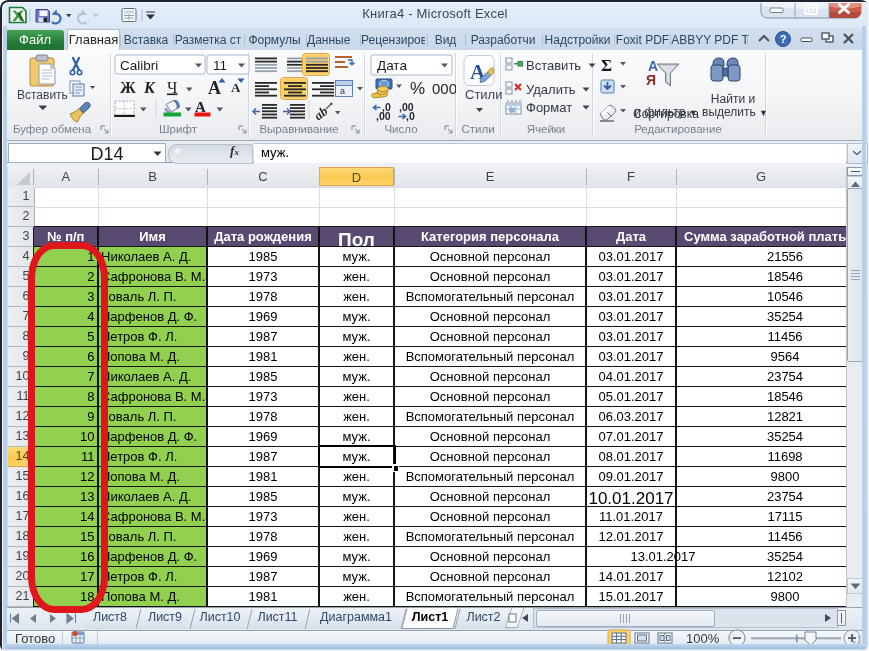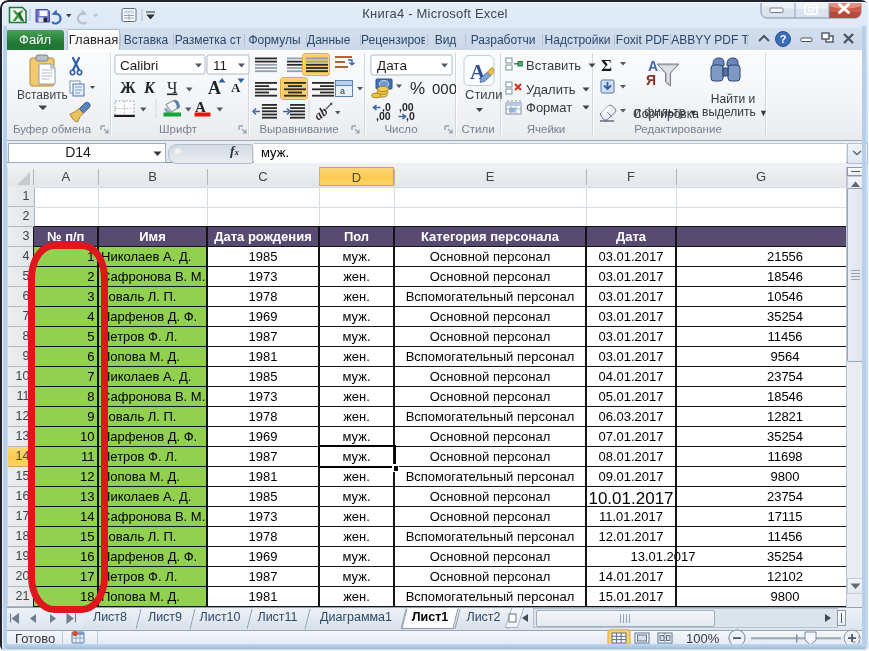--- a/index.html
+++ b/index.html
@@ -359,21 +359,21 @@
 </svg>
     </div>
     <div style="position:absolute;left:630px;top:107px;width:72px;height:13px;font-size:12px;color:#33393f;text-align:center;white-space:nowrap;">Сортировка</div>
     <div style="position:absolute;left:630px;top:105px;width:72px;height:13px;font-size:12px;color:#33393f;text-align:center;white-space:nowrap;">и фильтр <span style="font-size:9px">▼</span></div>
     <div style="position:absolute;left:702px;top:92px;width:62px;height:13px;font-size:12px;color:#33393f;text-align:center;white-space:nowrap;">Найти и</div>
     <div style="position:absolute;left:702px;top:105px;width:62px;height:13px;font-size:12px;color:#33393f;text-align:center;white-space:nowrap;">выделить <span style="font-size:9px">▼</span></div>
     <div style="position:absolute;left:3px;top:141px;width:863px;height:22px;background:linear-gradient(#e8eef6,#d9e3ef);"></div>
     <div style="position:absolute;left:3px;top:162px;width:863px;height:1px;background:#8e99a6;"></div>
     <div style="position:absolute;left:3px;top:163px;width:863px;height:4px;background:#edf1f7;"></div>
     <div style="position:absolute;left:8px;top:143px;width:156px;height:18px;background:#fff;border:1px solid #9daebf;"></div>
-    <div style="position:absolute;left:8px;top:144px;width:140px;height:16px;font-size:14px;color:#1c1c1c;text-align:center;">D14</div>
+    <div style="position:absolute;left:8px;top:144px;width:140px;height:16px;font-size:18px;color:#1c1c1c;text-align:center;padding-left:29px;">D14</div>
     <svg width="9" height="6" style="position:absolute;left:153px;top:151px">
       <path d="M0.5 0.5 h8 l-4 4.4 z" fill="#2e353d"></path>
     </svg>
     <div style="position:absolute;left:168px;top:143.5px;width:83px;height:18px;background:linear-gradient(#d4dae2,#e9edf2);border:1px solid #b3bfcc;border-radius:9px 2px 2px 9px;"></div>
     <div style="position:absolute;left:174px;top:148px;width:9px;height:8px;background:radial-gradient(circle at 40% 35%,#fafbfc,#cfd6de);border-radius:50%;"></div>
     <div style="position:absolute;left:230px;top:143px;width:24px;height:18px;font-size:13.5px;font-style:italic;color:#2a2f36;font-family:'Liberation Serif',serif;font-weight:bold;">f<span style="font-size:9px">x</span></div>
     <div style="position:absolute;left:254px;top:143px;width:592px;height:19px;background:#fff;border-top:1px solid #b9c4d1;"></div>
     <div style="position:absolute;left:261px;top:145px;width:100px;height:16px;font-size:13px;color:#000;">муж.</div>
     <div style="position:absolute;left:847px;top:143px;width:19px;height:19px;background:linear-gradient(#f0f4f9,#dfe7f0);border:1px solid #b3bfcc;"></div>
     <svg width="10" height="6" style="position:absolute;left:852px;top:150px">
@@ -425,23 +425,24 @@
     <div style="position:absolute;left:319px;top:186.5px;width:1px;height:40px;background:#d5dce4;"></div>
     <div style="position:absolute;left:394px;top:186.5px;width:1px;height:40px;background:#d5dce4;"></div>
     <div style="position:absolute;left:586px;top:186.5px;width:1px;height:40px;background:#d5dce4;"></div>
     <div style="position:absolute;left:676px;top:186.5px;width:1px;height:40px;background:#d5dce4;"></div>
     <div style="position:absolute;left:33.5px;top:206.5px;width:812.5px;height:1px;background:#d5dce4;"></div>
     <div style="position:absolute;left:33.5px;top:186.5px;width:812.5px;height:1px;background:#d5dce4;"></div>
     <div style="position:absolute;left:33.5px;top:226.5px;width:812.5px;height:20px;background:#594a72;"></div>
     <div style="position:absolute;left:33.5px;top:228.5px;width:64.5px;height:17px;color:#fff;font-weight:bold;font-size:13px;text-align:center;overflow:hidden;">№ п/п</div>
     <div style="position:absolute;left:98px;top:228.5px;width:109px;height:17px;color:#fff;font-weight:bold;font-size:13px;text-align:center;overflow:hidden;">Имя</div>
     <div style="position:absolute;left:207px;top:228.5px;width:112px;height:17px;color:#fff;font-weight:bold;font-size:13px;text-align:center;overflow:hidden;">Дата рождения</div>
-    <div style="position:absolute;left:319px;top:228.5px;width:75px;height:17px;color:#fff;font-weight:bold;font-size:13px;text-align:center;overflow:hidden;">Пол</div>
+    <div style="position:absolute;left:319px;top:228.5px;width:75px;height:17px;color:#fff;font-weight:bold;font-size:19px;text-align:center;overflow:hidden;">Пол</div>
     <div style="position:absolute;left:394px;top:228.5px;width:192px;height:17px;color:#fff;font-weight:bold;font-size:13px;text-align:center;overflow:hidden;">Категория персонала</div>
     <div style="position:absolute;left:586px;top:228.5px;width:90px;height:17px;color:#fff;font-weight:bold;font-size:13px;text-align:center;overflow:hidden;">Дата</div>
+    <div style="position:absolute;left:684px;top:228.5px;width:162px;height:17px;color:#fff;font-weight:bold;font-size:13px;text-align:left;overflow:hidden;white-space:nowrap;">Сумма заработной платы</div>
     <div style="position:absolute;left:33.5px;top:246.5px;width:173.5px;height:360px;background:#92d04f;"></div>
     <div style="position:absolute;left:33.5px;top:248.5px;width:61px;height:17px;font-size:13px;color:#000;text-align:right;">1</div>
     <div style="position:absolute;left:101px;top:248.5px;width:105px;height:17px;font-size:13px;color:#000;">Николаев А. Д.</div>
     <div style="position:absolute;left:207px;top:248.5px;width:112px;height:17px;font-size:13px;color:#000;text-align:center;">1985</div>
     <div style="position:absolute;left:319px;top:248.5px;width:75px;height:17px;font-size:13px;color:#000;text-align:center;">муж.</div>
     <div style="position:absolute;left:394px;top:248.5px;width:192px;height:17px;font-size:13px;color:#000;text-align:center;">Основной персонал</div>
     <div style="position:absolute;left:586px;top:248.5px;width:90px;height:17px;font-size:13px;color:#000;text-align:center;">03.01.2017</div>
     <div style="position:absolute;left:676px;top:248.5px;width:218px;height:17px;font-size:13px;color:#000;text-align:center;clip-path:inset(0 48px 0 0);">21556</div>
     <div style="position:absolute;left:33.5px;top:268.5px;width:61px;height:17px;font-size:13px;color:#000;text-align:right;">2</div>
     <div style="position:absolute;left:101px;top:268.5px;width:105px;height:17px;font-size:13px;color:#000;">Сафронова В. М.</div>

